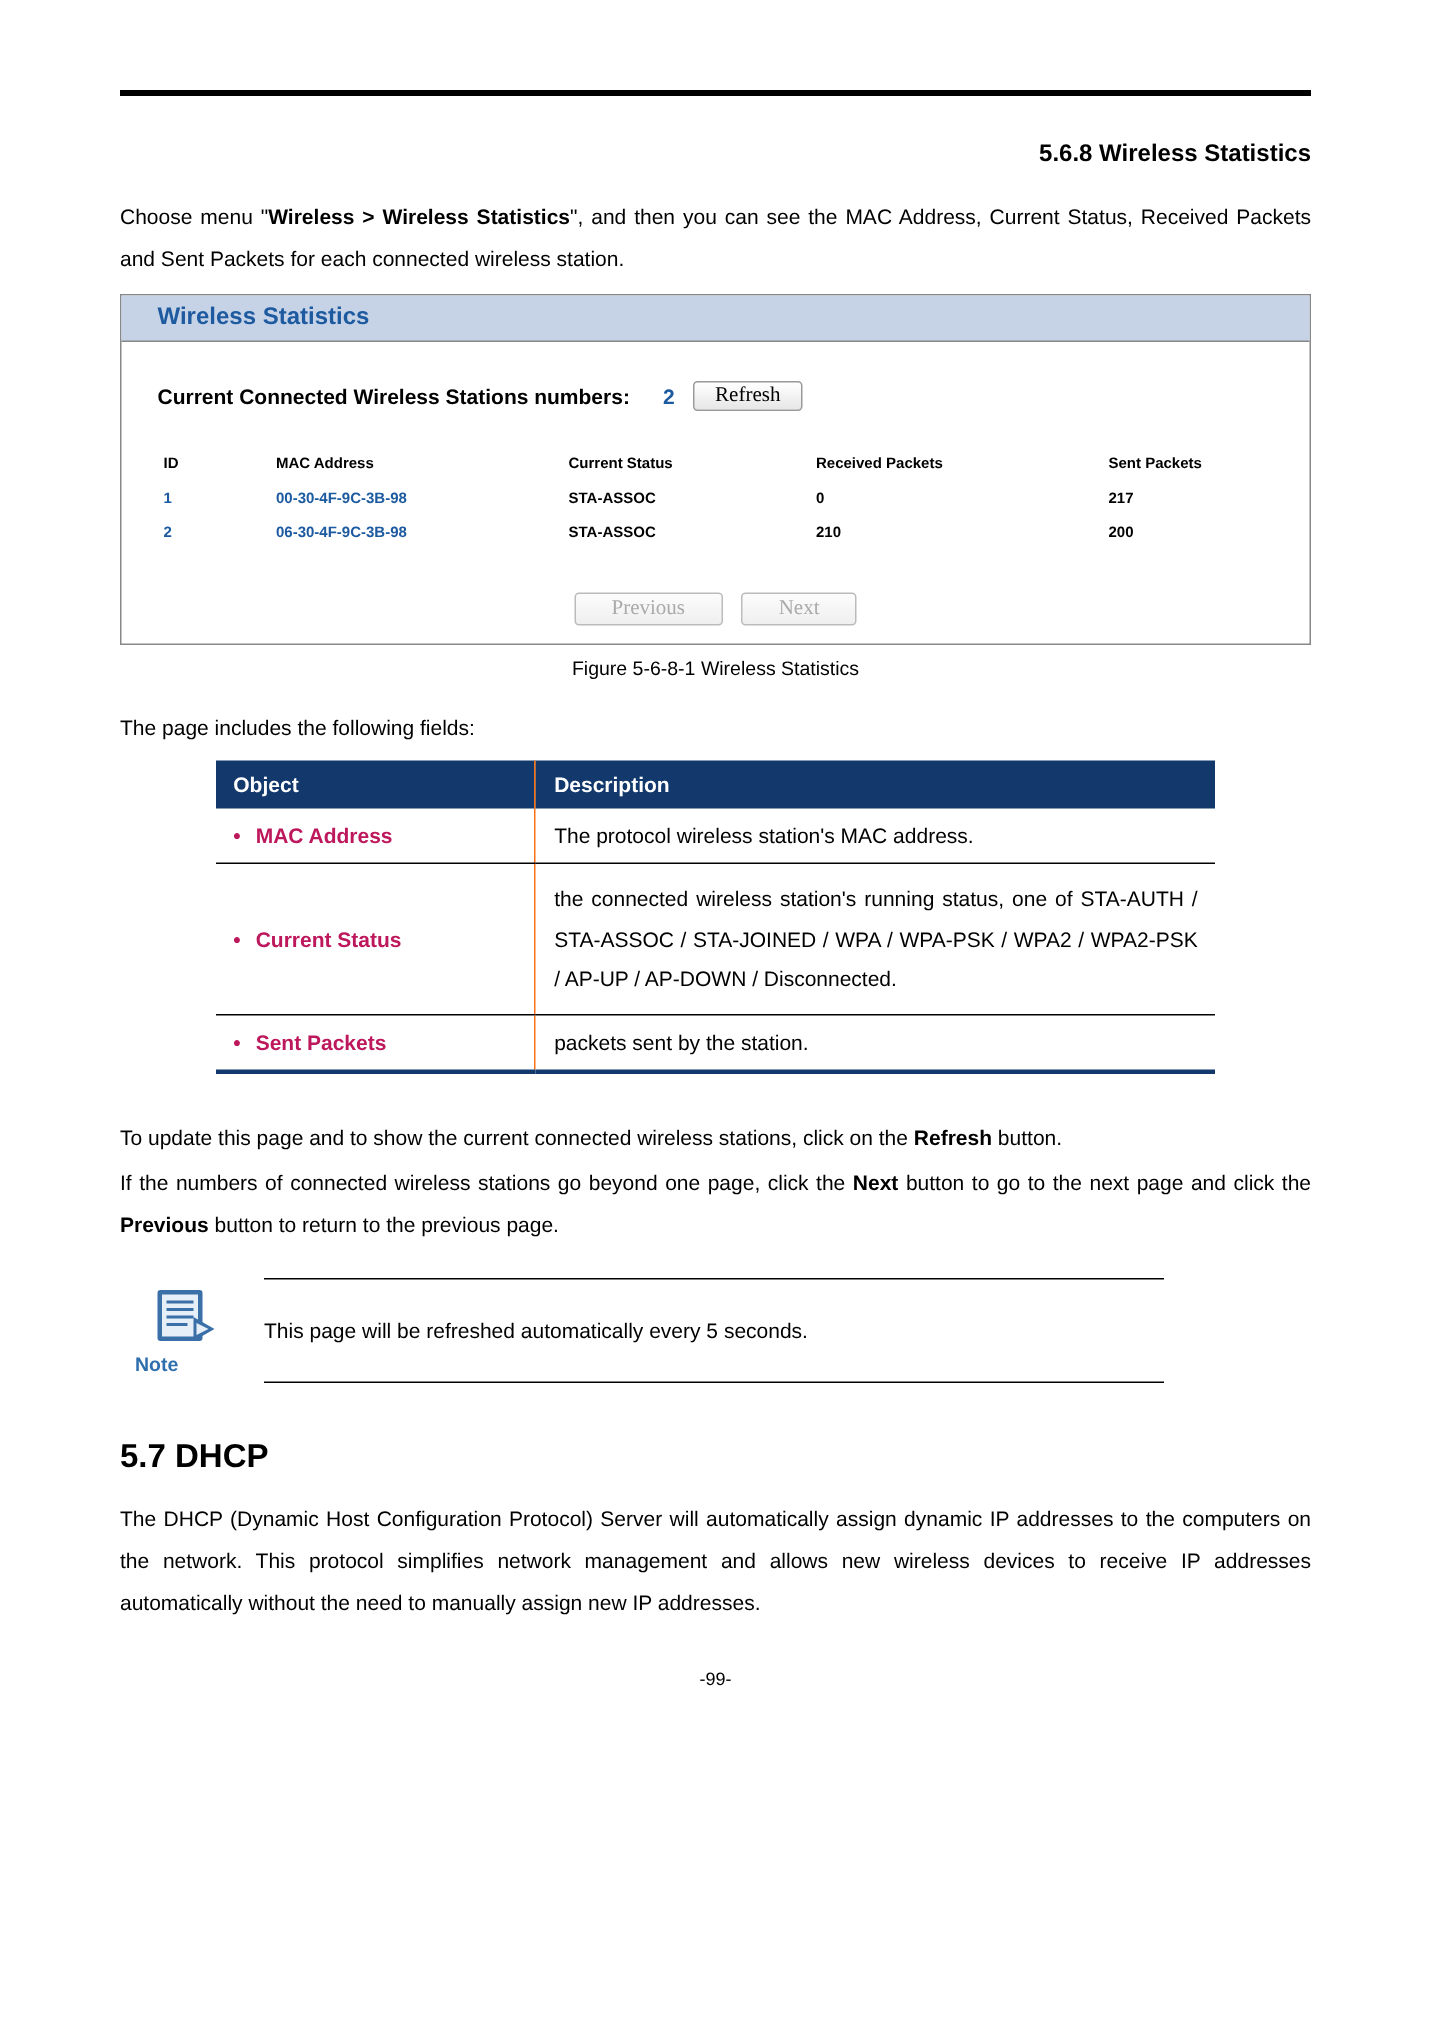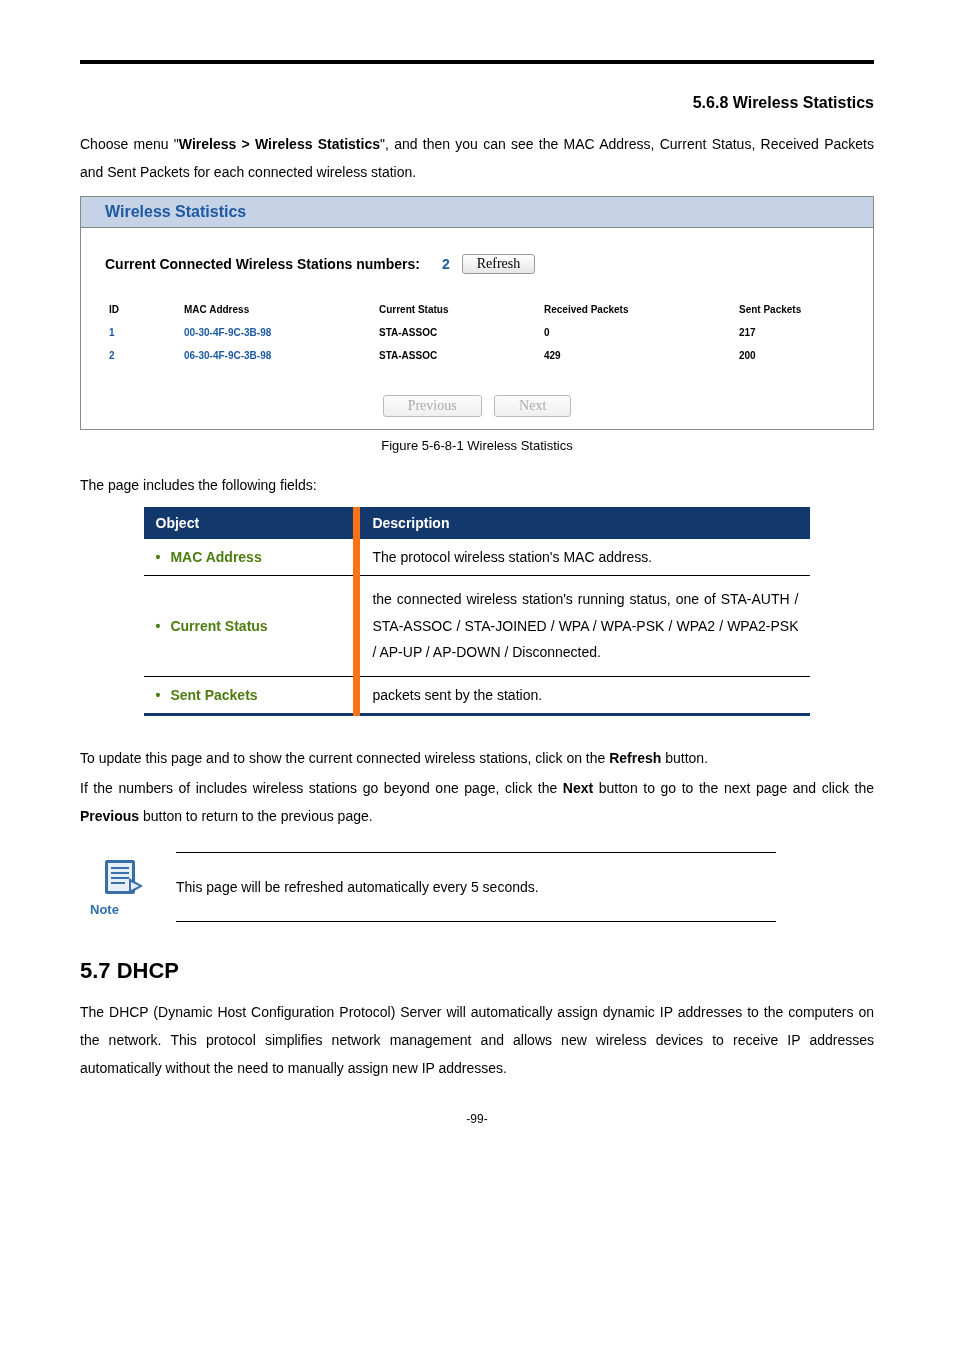--- a/index.html
+++ b/index.html
@@ -116,25 +116,25 @@
   }
   .desc-table td {
     padding: 10px 12px;
     vertical-align: middle;
     border-bottom: 1px solid #000;
   }
   .desc-table tr:first-child td,
   .desc-table tr:first-child th { border-top: none; }
   .desc-table .obj {
     width: 32%;
-    color: #4d7c0f;
+    color: #be185d;
     font-weight: bold;
   }
   .desc-table .obj .bullet { margin-right: 10px; }
-  .desc-table .col-sep { border-right: 7px solid #f97316; }
+  .desc-table .col-sep { border-right: 1px solid #f97316; }
   .desc-table .bottom-thick td { border-bottom: 3px solid #13386c; }
   .desc-just { text-align: justify; line-height: 1.9; }
 
   
   .note-block {
     display: flex;
     align-items: center;
     gap: 22px;
     margin: 22px 0 36px 0;
     padding-left: 10px;
@@ -201,21 +201,21 @@
           <td class="blue">1</td>
           <td class="blue">00-30-4F-9C-3B-98</td>
           <td>STA-ASSOC</td>
           <td>0</td>
           <td>217</td>
         </tr>
         <tr>
           <td class="blue">2</td>
           <td class="blue">06-30-4F-9C-3B-98</td>
           <td>STA-ASSOC</td>
-          <td>429</td>
+          <td>210</td>
           <td>200</td>
         </tr>
       </tbody>
         </table>
     </div>
     <div class="panel-footer">
       <button class="nav-btn" disabled="">Previous</button>
       <button class="nav-btn" disabled="">Next</button>
     </div>
   </div>
@@ -244,21 +244,21 @@
       <td class="obj col-sep"><span class="bullet">•</span><span>Sent Packets</span></td>
       <td>packets sent by the station.</td>
     </tr>
   </tbody>
     </table>
 
   <p class="para" style="margin-bottom:2px;">
     <span>To update this page and to show the current connected wireless stations, click on the </span><b>Refresh</b><span> button.</span>
   </p>
   <p class="para">
-    <span>If the numbers of includes wireless stations go beyond one page, click the </span><b>Next</b><span> button to go to the next page and click the </span><b>Previous</b><span> button to return to the previous page.</span>
+    <span>If the numbers of connected wireless stations go beyond one page, click the </span><b>Next</b><span> button to go to the next page and click the </span><b>Previous</b><span> button to return to the previous page.</span>
   </p>
 
   <div class="note-block">
     <div class="note-icon">
       <svg width="46" height="44" viewBox="0 0 46 44">
         <rect x="6" y="4" width="30" height="34" rx="2" fill="#3a6fa8"></rect>
         <rect x="9" y="7" width="24" height="28" fill="#e6eef8"></rect>
         <line x1="12" y1="12" x2="30" y2="12" stroke="#3a6fa8" stroke-width="2"></line>
         <line x1="12" y1="17" x2="30" y2="17" stroke="#3a6fa8" stroke-width="2"></line>
         <line x1="12" y1="22" x2="30" y2="22" stroke="#3a6fa8" stroke-width="2"></line>

